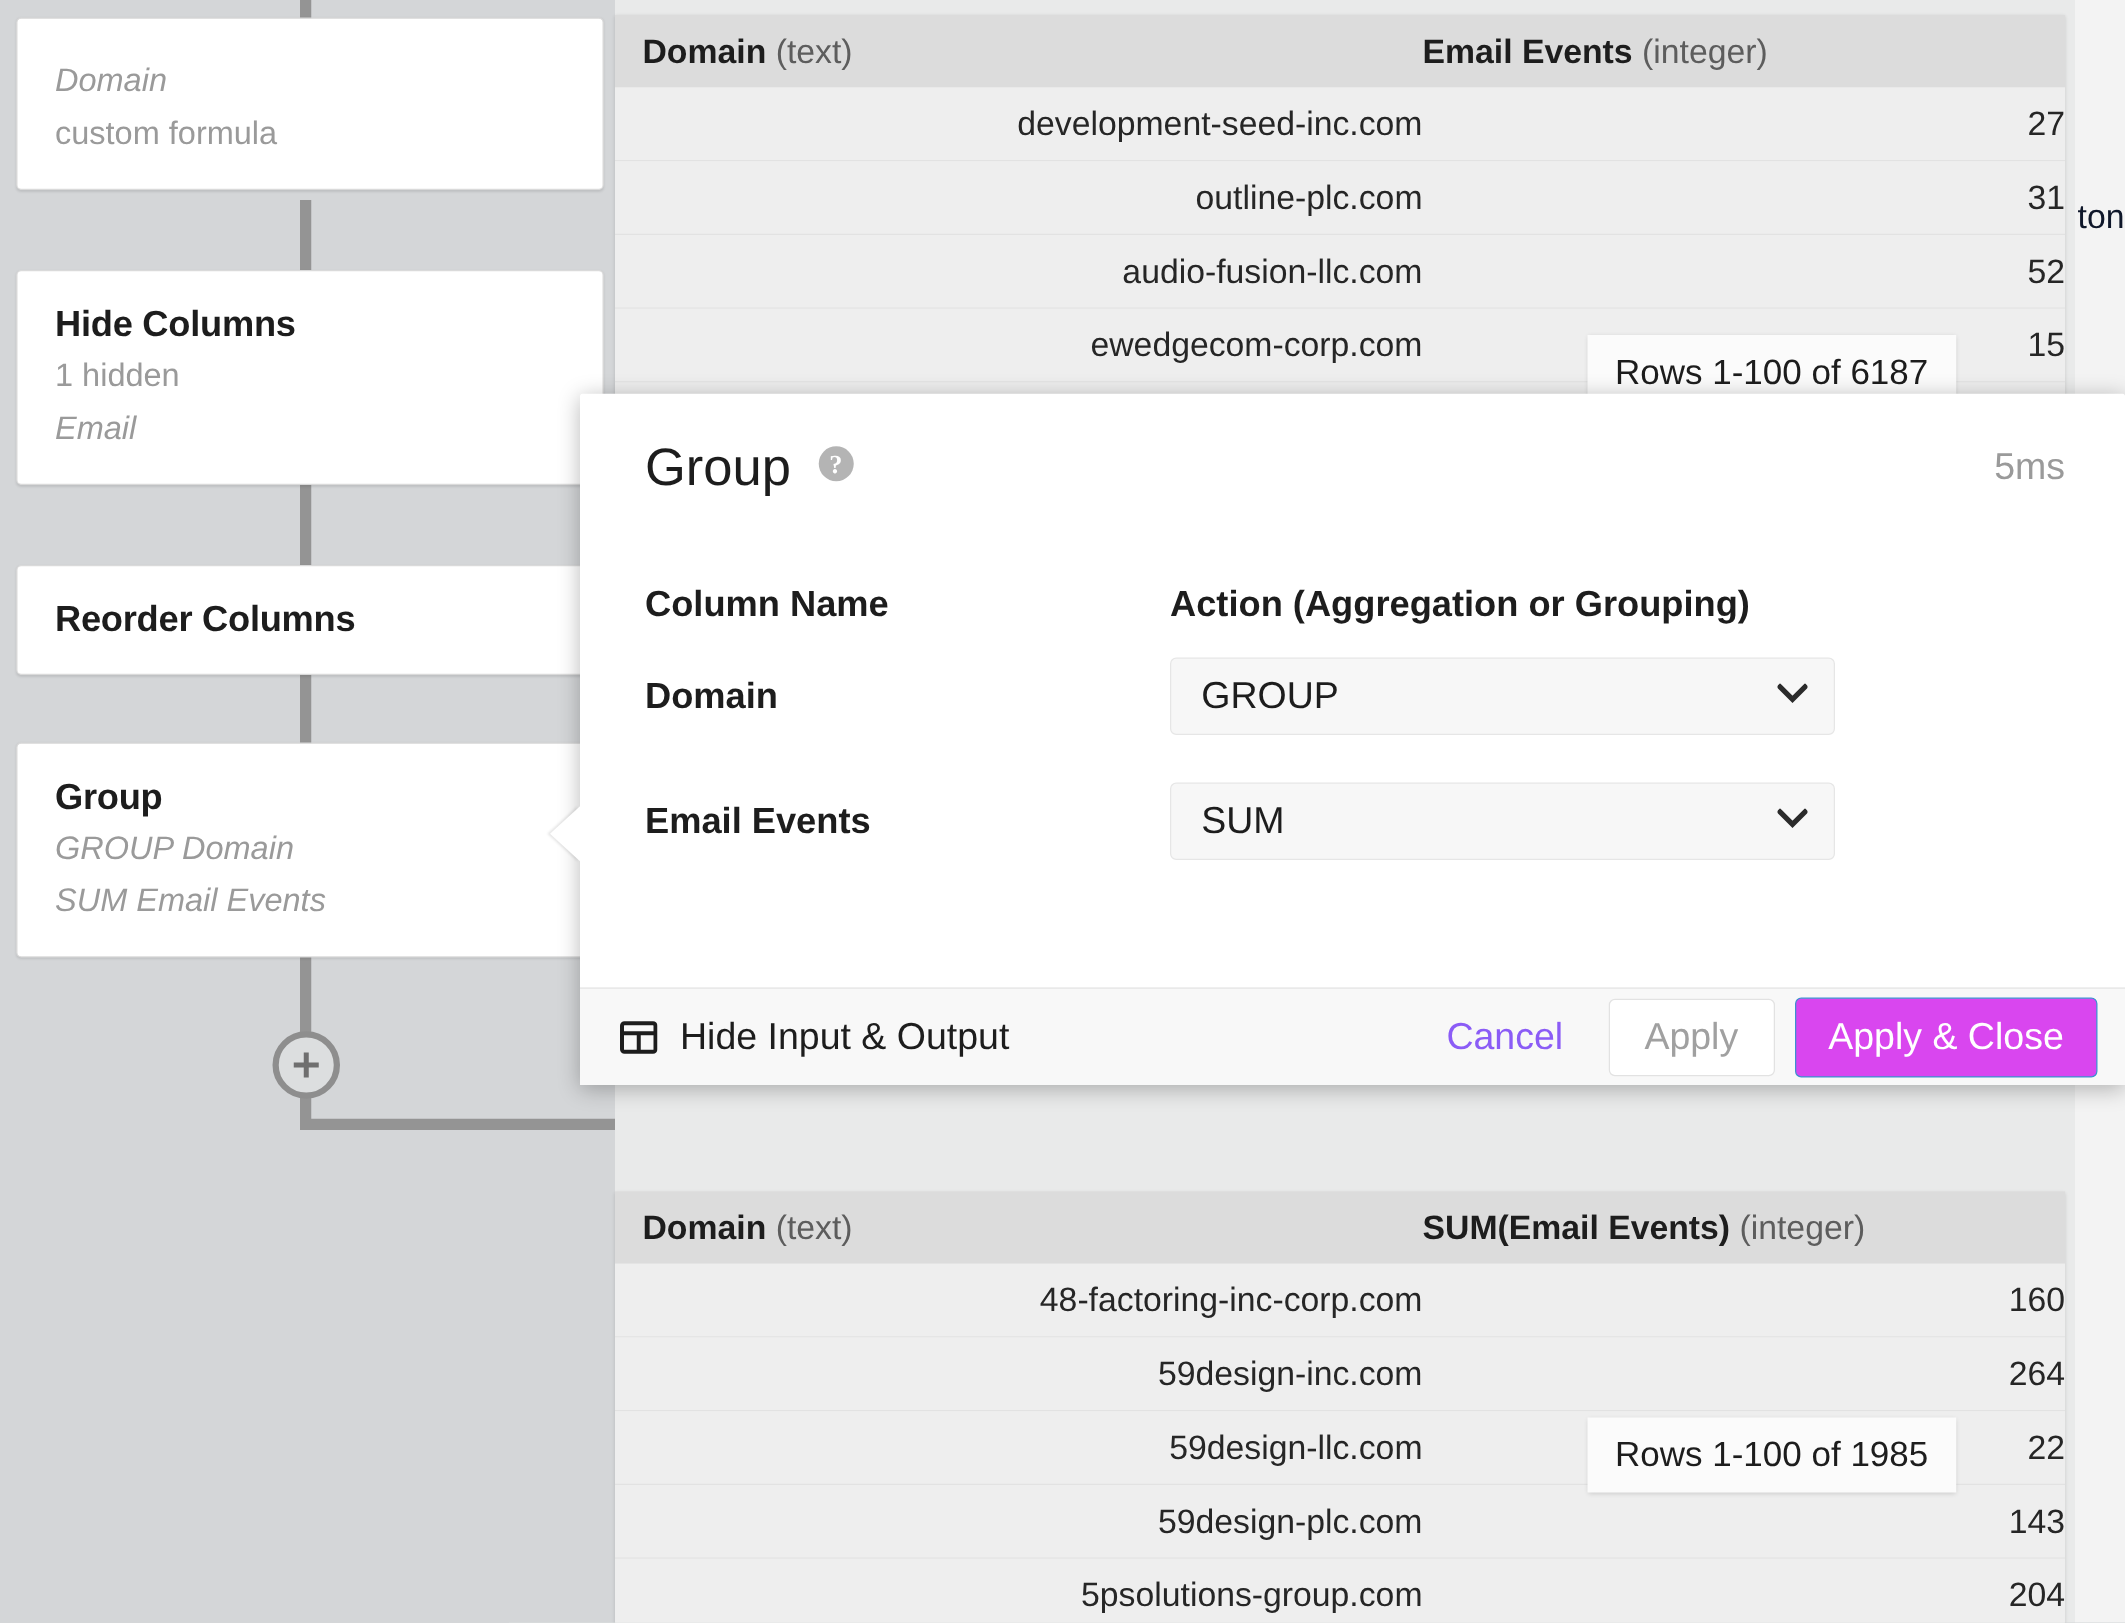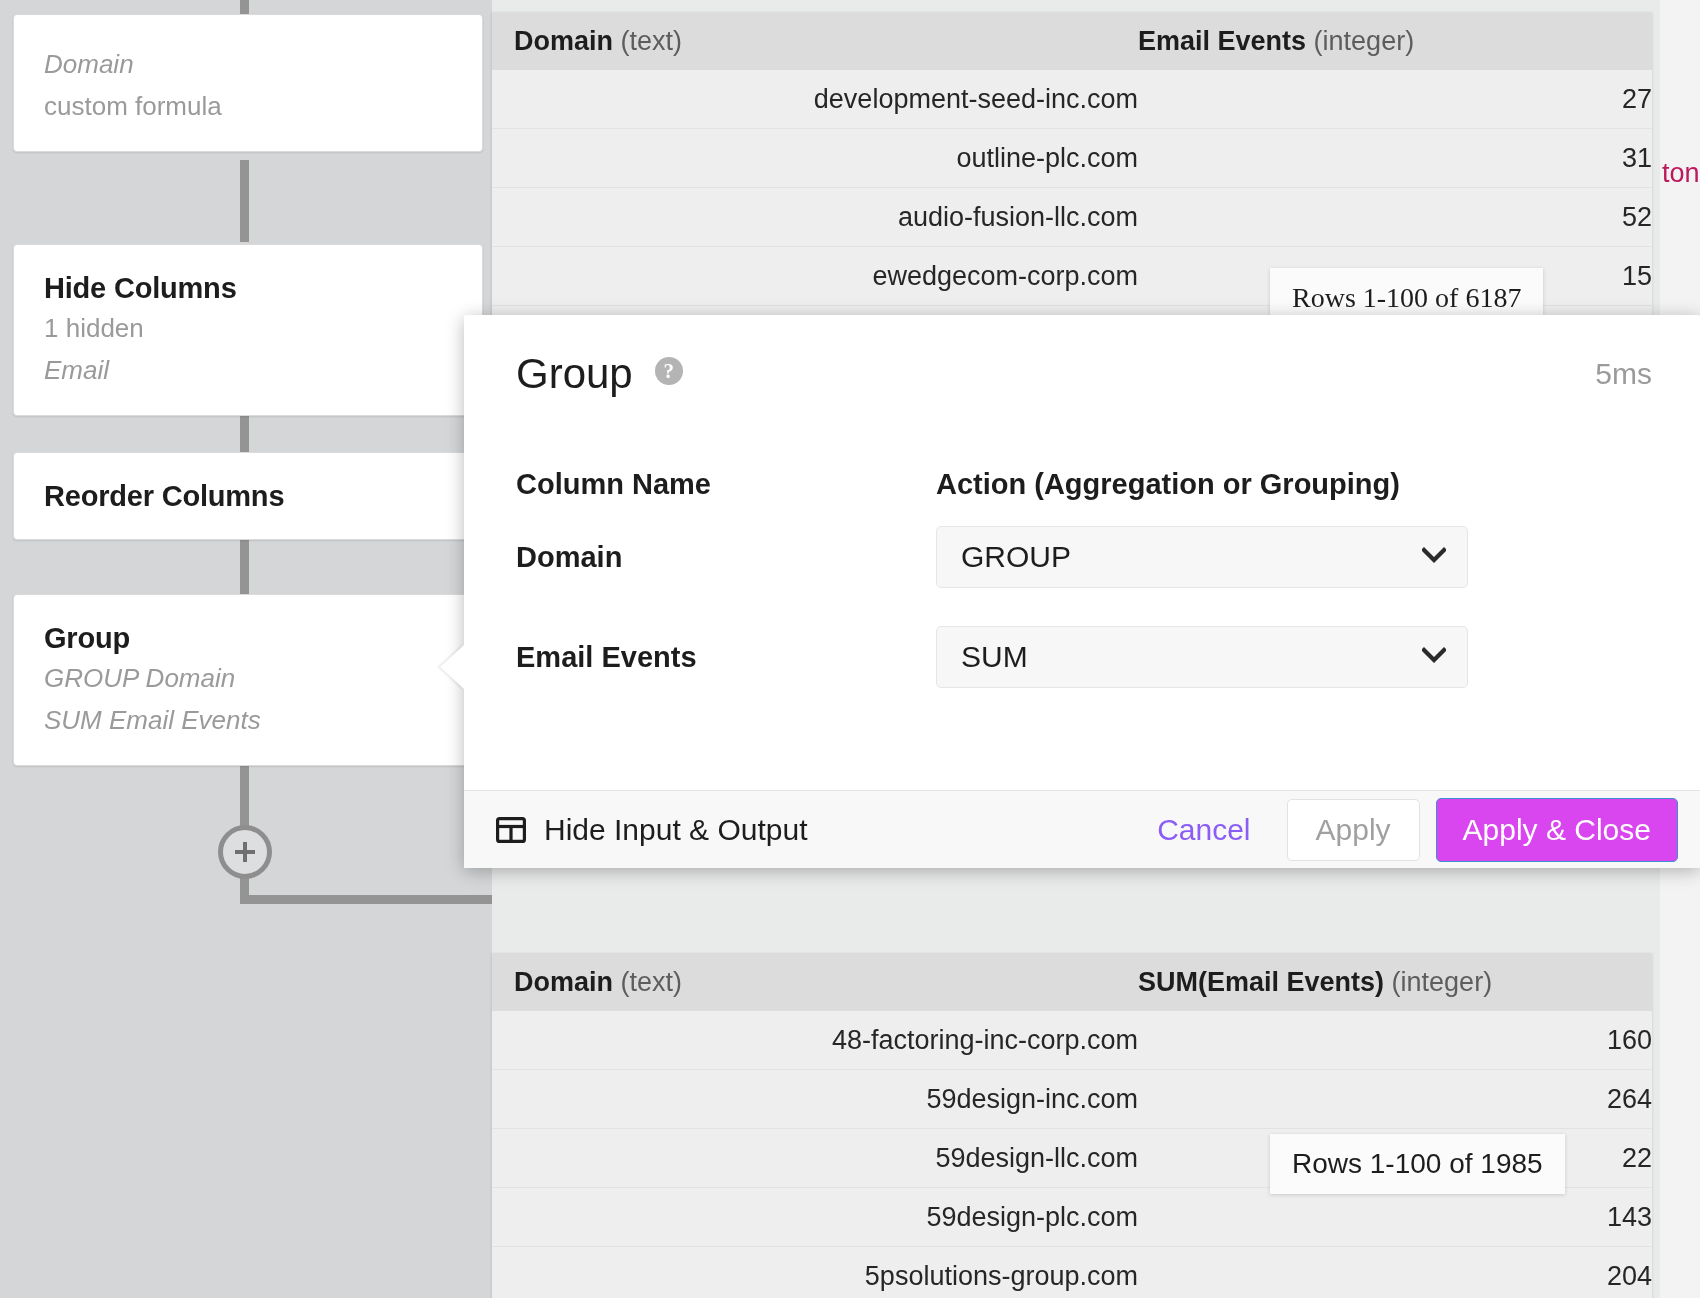--- a/index.html
+++ b/index.html
@@ -89,31 +89,31 @@
 
   
   .rows-badge {
     position: absolute;
     background: #fbfbfb;
     box-shadow: 0 1px 4px rgba(0,0,0,.16);
     padding: 14px 22px;
     font-size: 28px; color: #1d1d1d;
     white-space: nowrap;
   }
-  .rows-badge.top { left: 1270px; top: 268px; font-family: Liberation Serif, serif; }
+  .rows-badge.top { left: 1270px; top: 268px; }
   .rows-badge.bottom { left: 1270px; top: 1134px; }
 
   
   .right-sliver {
     position: absolute; left: 1660px; top: 0; width: 40px; height: 1298px;
     background: #f3f3f3;
   }
   .right-sliver .clip-text {
     position: absolute; left: 2px; top: 158px;
-    font-size: 27px; color: #be185d; white-space: nowrap;
+    font-size: 27px; color: #0f172a; white-space: nowrap;
   }
 
   
   .modal {
     position: absolute;
     left: 464px; top: 315px;
     width: 1236px; height: 553px;
     background: #fff;
     box-shadow: 0 3px 18px rgba(0,0,0,.28);
     border-radius: 2px;
@@ -219,21 +219,21 @@
     <div class="rail" style="top:520px;height:75px"></div>
     <div class="rail" style="top:735px;height:95px"></div>
     <div class="rail" style="top:870px;height:30px"></div>
     <div class="rail-elbow"></div>
 
     <div class="step-card" style="top:14px">
       <div class="step-sub it">Domain</div>
       <div class="step-sub">custom formula</div>
     </div>
 
-    <div class="step-card" style="top:244px">
+    <div class="step-card" style="top:216px">
       <div class="step-title">Hide Columns</div>
       <div class="step-sub">1 hidden</div>
       <div class="step-sub it">Email</div>
     </div>
 
     <div class="step-card" style="top:452px;padding-bottom:26px">
       <div class="step-title">Reorder Columns</div>
     </div>
 
     <div class="step-card" style="top:594px">

